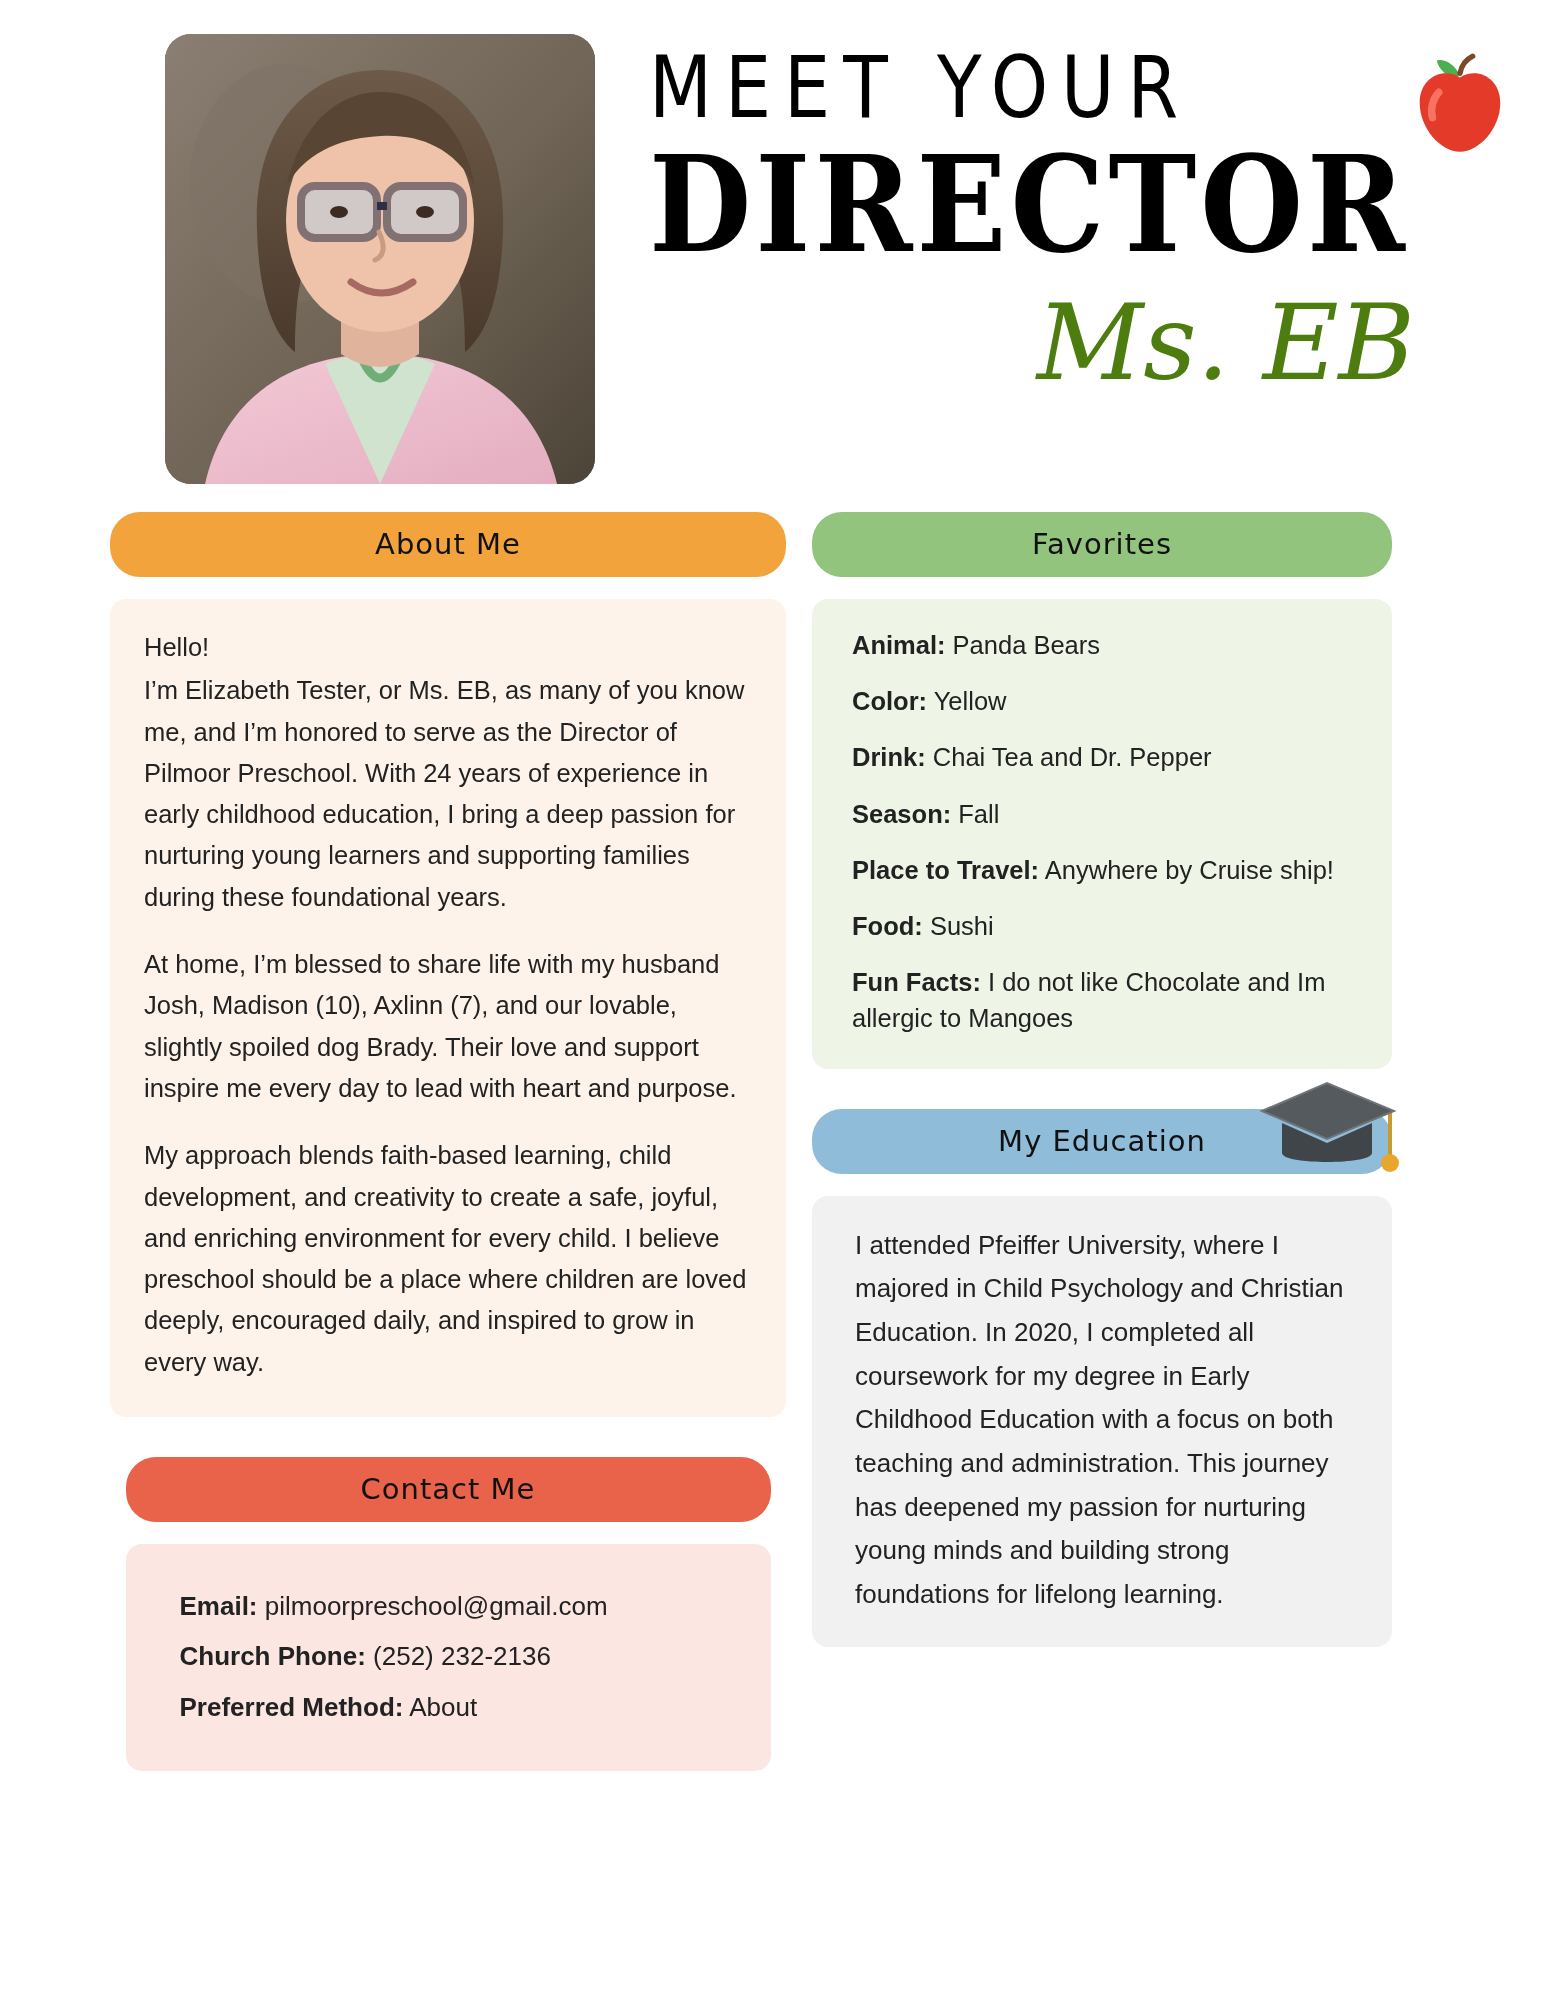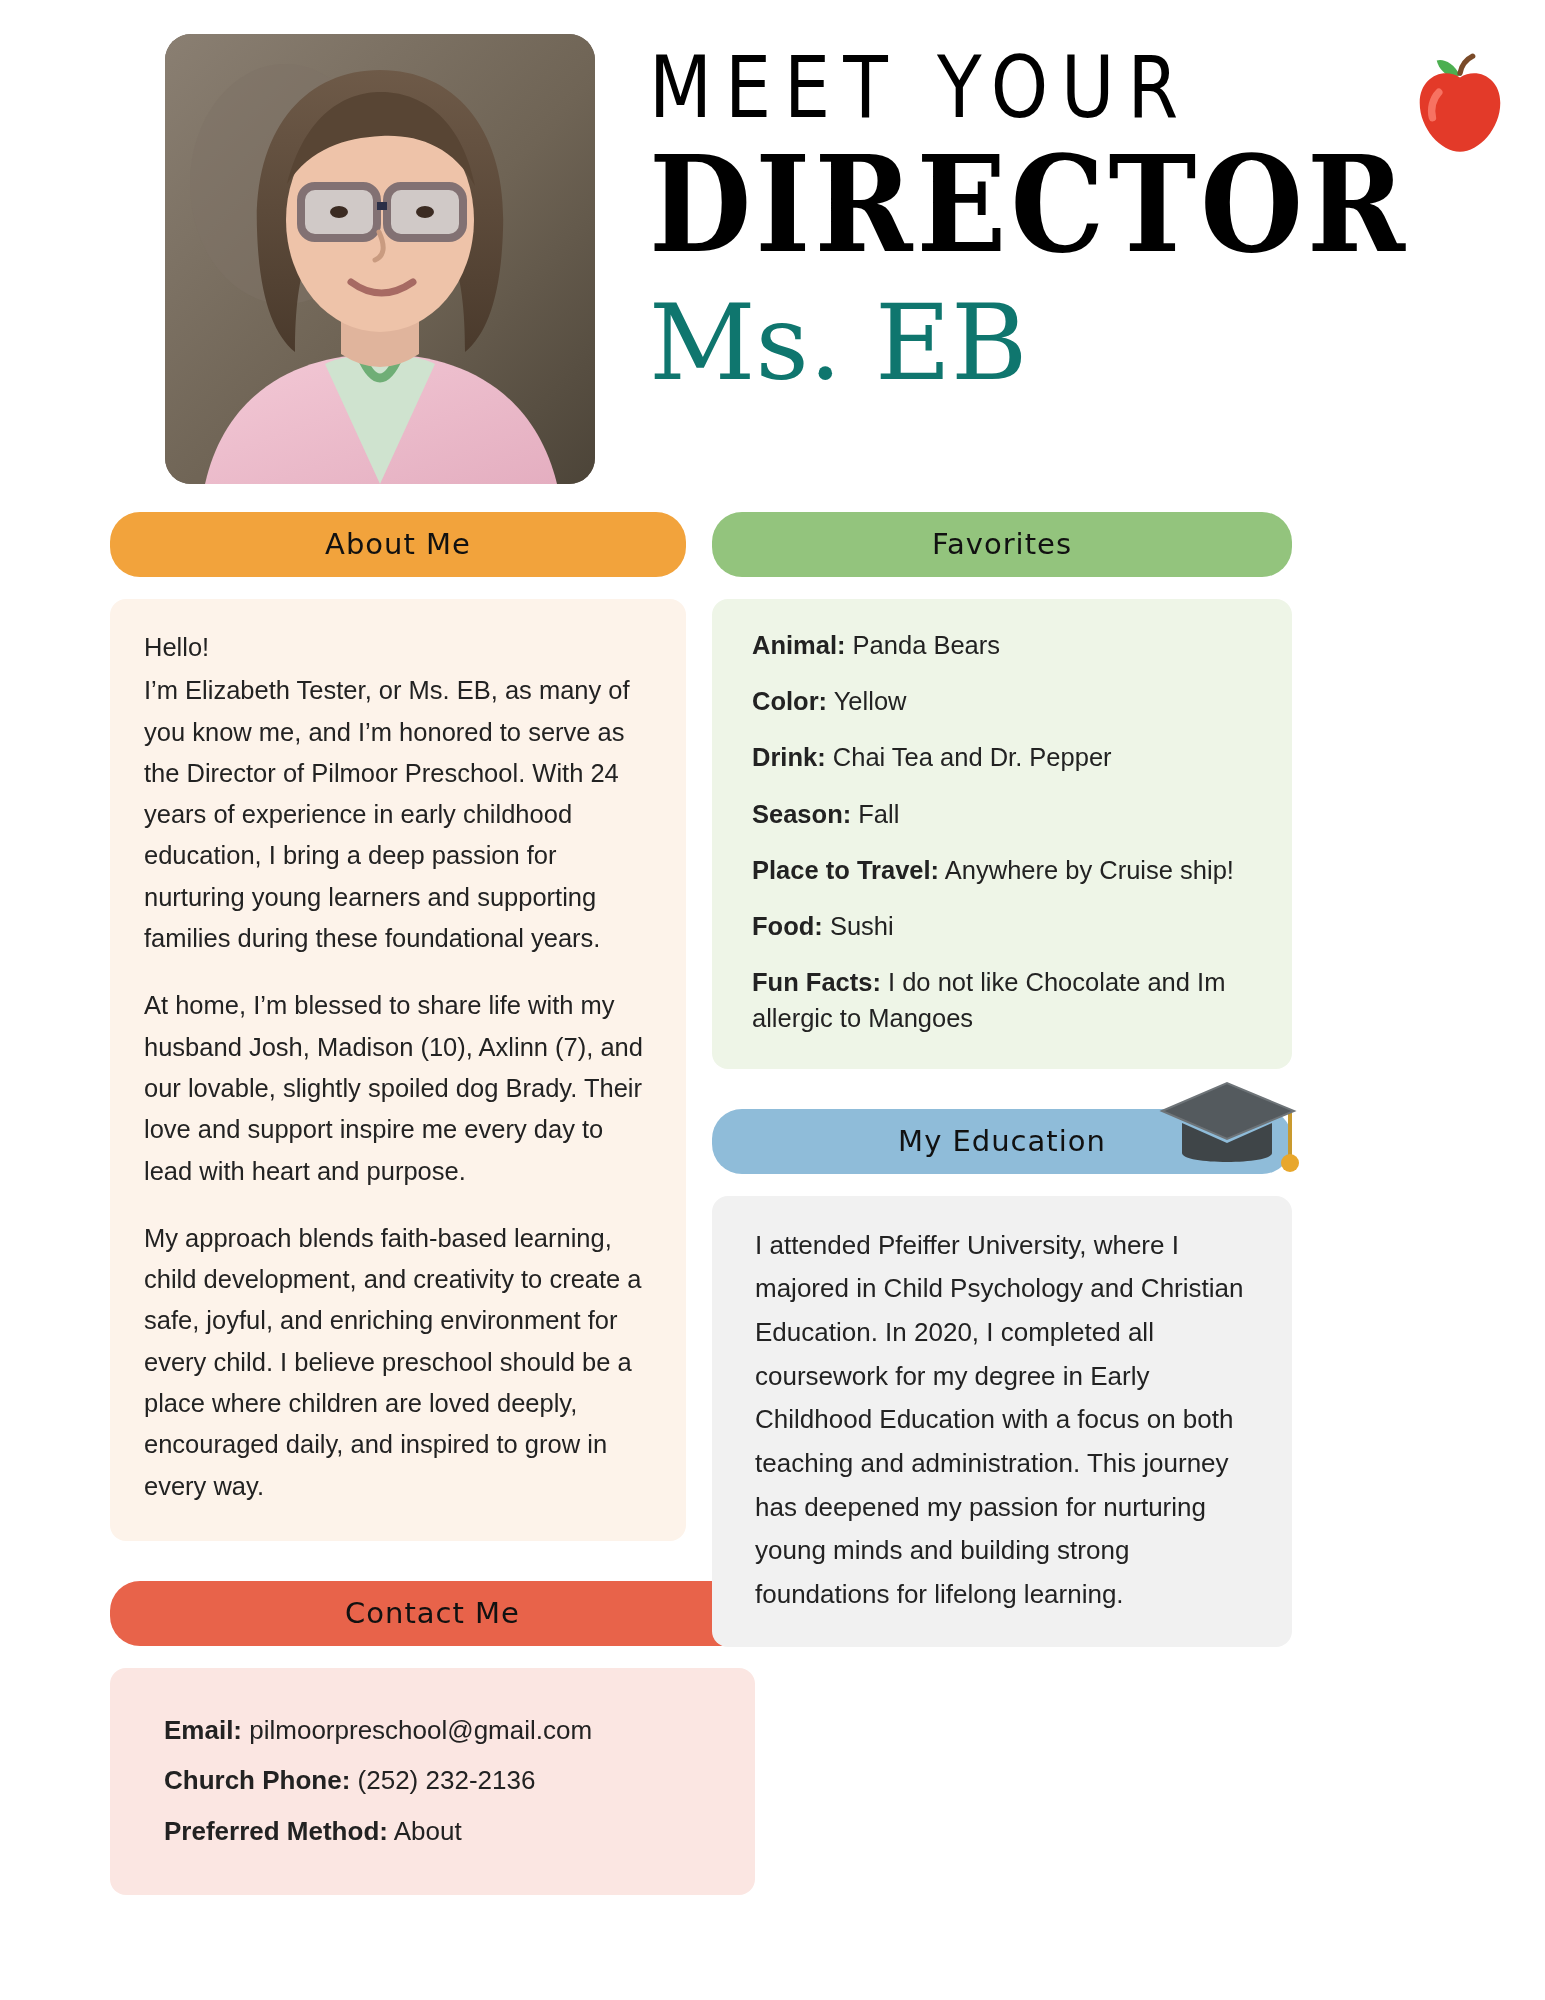--- a/index.html
+++ b/index.html
@@ -66,43 +66,44 @@
     letter-spacing: 4px;
     line-height: 1;
     margin-top: 22px;
     color: #000;
     white-space: nowrap;
     transform: scaleY(1.12);
     transform-origin: left top;
   }
   .title-name {
     font-family: "DejaVu Serif", serif;
+    font-style: italic;
     font-size: 104px;
     font-weight: 400;
-    color: #0f766e;
-    text-align: left;
+    color: #4d7c0f;
+    text-align: right;
     margin-top: 34px;
     padding-right: 90px;
     line-height: 1;
   }
   .apple {
     position: absolute;
     right: -8px;
     top: 18px;
     width: 106px;
     height: 106px;
   }
 
   
   .columns {
     display: flex;
     gap: 26px;
     padding: 12px 50px 0 110px;
   }
-  .col-left { width: 576px; flex: 0 0 auto; }
+  .col-left { width: 676px; flex: 0 0 auto; }
   .col-right { width: 580px; flex: 0 0 auto; }
 
   .pill {
     border-radius: 30px;
     text-align: center;
     font-family: "DejaVu Sans", sans-serif;
     font-size: 29px;
     letter-spacing: 1px;
     color: #111;
     padding: 15px 10px 16px;

